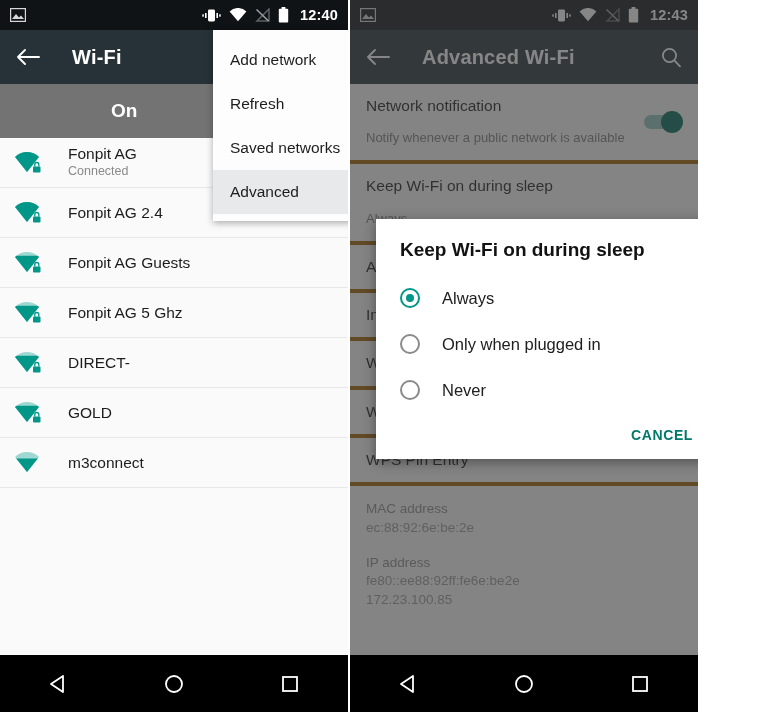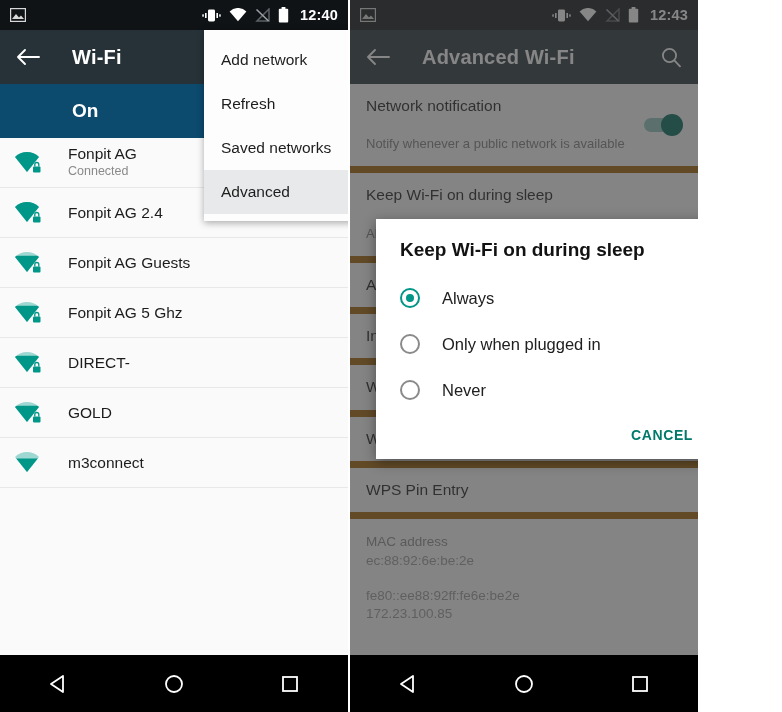--- a/index.html
+++ b/index.html
@@ -46,61 +46,61 @@
   .toolbar .back { width: 34px; display: flex; align-items: center; }
   .toolbar .title {
     color: #ffffff; font-size: 20px; font-weight: bold;
     margin-left: 22px; letter-spacing: .2px;
   }
   .toolbar .spacer { flex: 1; }
   .toolbar .action { width: 28px; display: flex; justify-content: flex-end; }
 
   
   .masterrow {
-    height: 54px; background: #0c4a6e;
+    height: 54px; background: #737373;
     display: flex; align-items: center;
-    padding-left: 72px;
+    padding-left: 111px;
   }
   .masterrow .label { color: #ffffff; font-size: 19px; font-weight: bold; }
 
   
   .netlist { background: #fafafa; }
   .netrow {
     height: 50px;
     display: flex; align-items: center;
     padding-left: 14px;
     border-bottom: 1px solid #e8e8e8;
     background: #fafafa;
   }
   .netrow .ic { width: 44px; display: flex; align-items: center; }
   .netrow .txt { display: flex; flex-direction: column; justify-content: flex-start; margin-left: 10px; }
   .netrow .name { font-size: 15.5px; color: #1c1c1c; line-height: 1.15; }
   .netrow .sub  { font-size: 12.5px; color: #8a8a8a; line-height: 1.35; margin-top: 0; }
 
   
   .menu {
     position: absolute;
-    left: 204px; top: 30px; width: 186px;
+    left: 213px; top: 30px; width: 186px;
     background: #fdfdfd;
     box-shadow: 0 2px 7px rgba(0,0,0,.32);
     padding: 8px 0 7px 0;
     z-index: 40;
   }
   .menu-item {
     height: 44px; display: flex; align-items: center;
     padding-left: 17px;
     font-size: 15.5px; color: #1d1d1d;
   }
   .menu-item.highlight { background: #e7e9ea; }
 
   
   .settings { position: relative; background: #fafafa; }
-  .srow { padding: 12px 16px 13px 16px; border-bottom: 7px solid #a16207; position: relative; }
+  .srow { padding: 12px 16px 13px 16px; border-bottom: 4px solid #a16207; position: relative; }
   .srow .stitle { font-size: 15.5px; color: #1d1d1d; line-height: 1.25; }
-  .srow .ssub { font-size: 13px; color: #7e7e7e; margin-top: 21px; line-height: 1.3; }
+  .srow .ssub { font-size: 13px; color: #7e7e7e; margin-top: 15px; line-height: 1.3; }
   .srow .switch {
     position: absolute; right: 18px; top: 50%; transform: translateY(-50%);
     width: 36px; height: 14px; border-radius: 7px; background: #8ec4bd;
   }
   .srow .switch .thumb {
     position: absolute; right: -3px; top: -4px;
     width: 22px; height: 22px; border-radius: 50%;
     background: #00695c;
   }
   .sblock { padding: 14px 8px 2px 16px; }
@@ -464,20 +464,21 @@
      </div>
         <div class="srow">
           <div class="stitle">WPS Pin Entry</div>
 
      </div>
         <div class="sblock">
           <div class="k">MAC address</div>
      <div class="v" style="white-space:pre-line">ec:88:92:6e:be:2e</div>
         </div>
         <div class="sblock">
+          <div class="k">IP address</div>
      <div class="v" style="white-space:pre-line">fe80::ee88:92ff:fe6e:be2e
 172.23.100.85</div>
         </div>
       </div>
 
     <div class="scrim"></div>
 
     <div class="dialog">
       <div class="dtitle">Keep Wi-Fi on during sleep</div>
       <div id="dialog-options">

